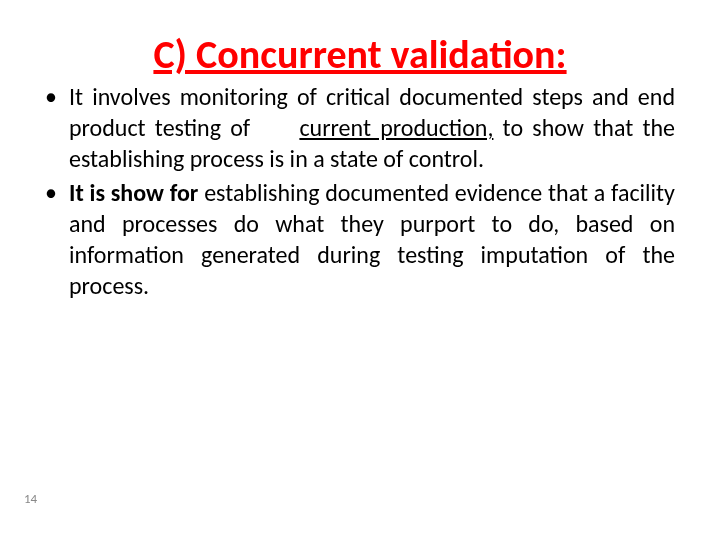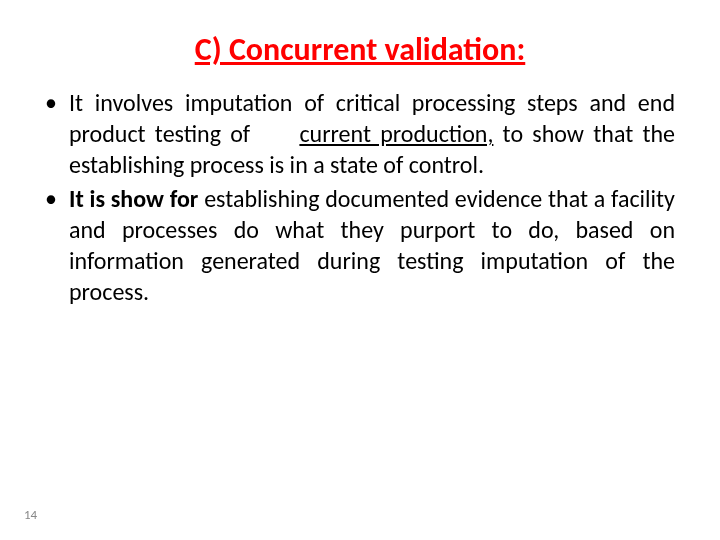--- a/index.html
+++ b/index.html
@@ -17,23 +17,23 @@
     }
     .slide {
       width: 100%;
       height: 100%;
       padding: 30px 20px 20px 20px;
       position: relative;
     }
     .title {
       text-align: center;
       color: #ff0000;
-      font-size: 32px;
+      font-size: 40px;
       font-weight: bold;
-      margin-bottom: 18px;
+      margin-bottom: 2px;
       text-decoration: underline;
     }
     .content {
       padding: 0 25px 0 25px;
     }
     .bullet-item {
       display: flex;
       margin-bottom: 2px;
       text-align: justify;
       text-justify: inter-word;
@@ -54,37 +54,37 @@
     }
     .underlined {
       text-decoration: underline;
       margin-left: 40px;
     }
     .bold {
       font-weight: bold;
     }
     .page-number {
       position: absolute;
-      bottom: 18px;
+      bottom: 34px;
       left: 24px;
       font-size: 13px;
       color: #888888;
     }
   </style>
 </head>
 <body>
 
 <div class="slide">
   <h1 class="title">C) Concurrent validation:</h1>
 
   <div class="content">
     <div class="bullet-item">
       <span class="bullet-marker">•</span>
       <span class="bullet-text">
-        <span>It involves imputation of critical processing steps and end product testing of </span><span class="underlined">current production,</span><span> to show that the establishing process is in a state of control.</span>
+        <span>It involves monitoring of critical documented steps and end product testing of </span><span class="underlined">current production,</span><span> to show that the establishing process is in a state of control.</span>
       </span>
     </div>
 
     <div class="bullet-item">
       <span class="bullet-marker">•</span>
       <span class="bullet-text">
         <span class="bold">It is show for</span><span> establishing documented evidence that a facility and processes do what they purport to do, based on information generated during testing imputation of the process.</span>
       </span>
     </div>
   </div>

